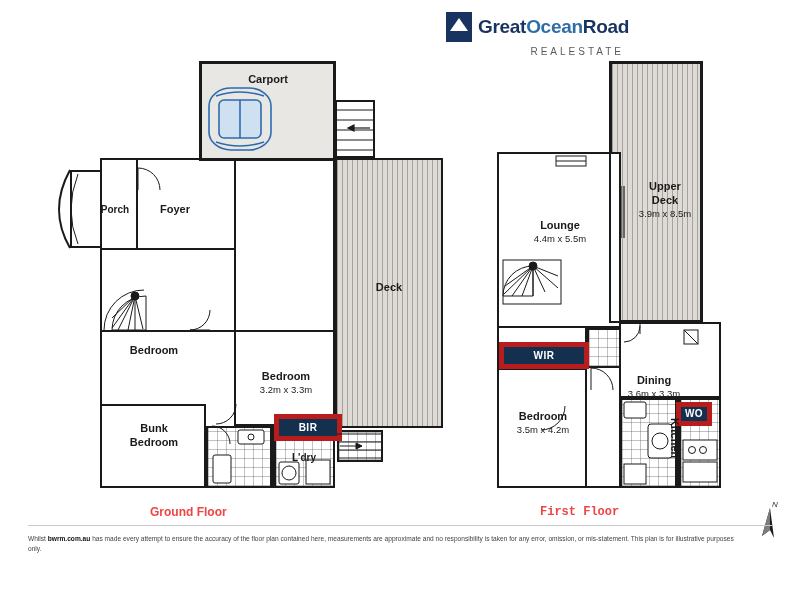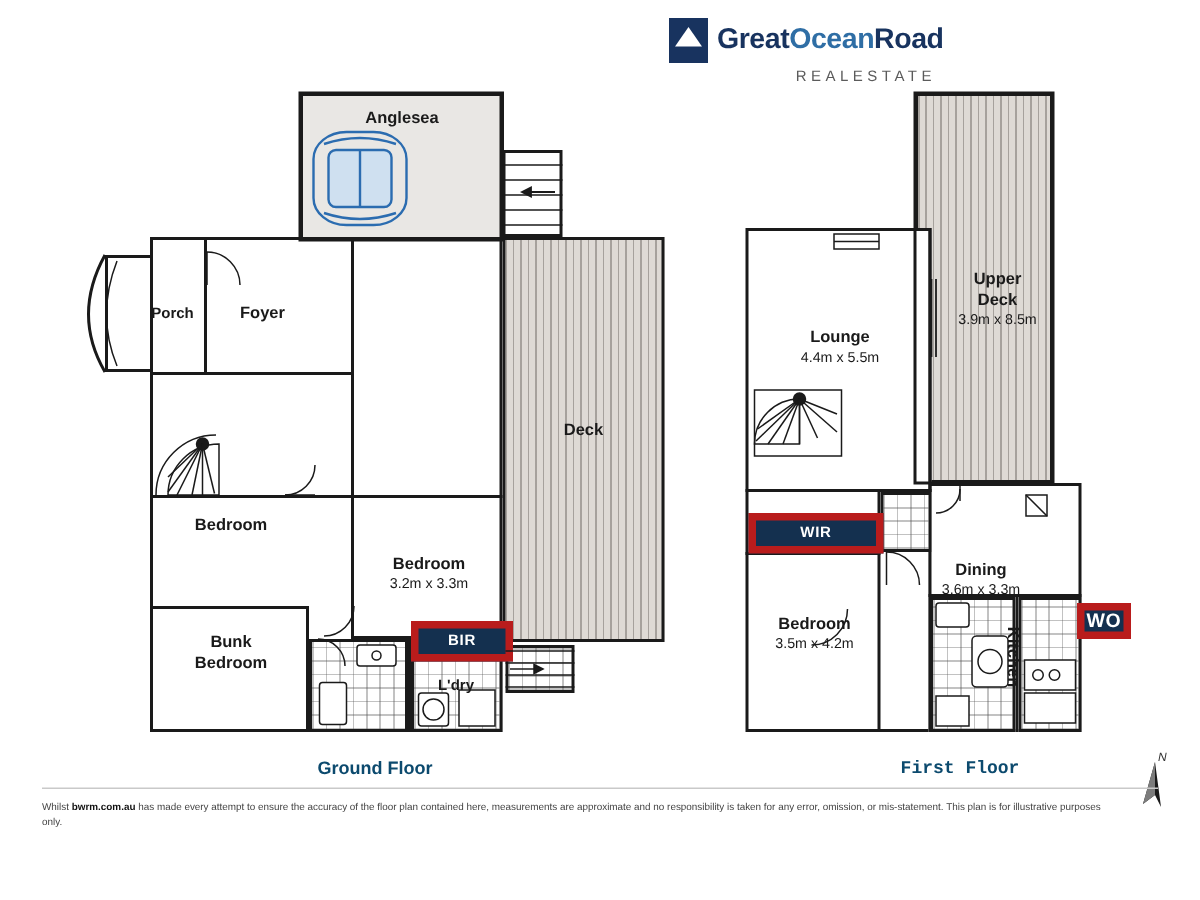--- a/index.html
+++ b/index.html
@@ -131,22 +131,21 @@
     letter-spacing: 0.5px;
     text-align: center;
     line-height: 17px;
     height: 17px;
     border: 5px solid #b91c1c;
   }
   .floor-title {
     position: absolute;
     font-size: 12px;
     font-weight: bold;
-    text-align: center;
-    color: #0c4a6e;
+    color: #ef4444;
   }
 
   
   .divider {
     position: absolute;
     left: 28px;
     top: 525px;
     width: 744px;
     height: 1px;
     background: #c9c9c9;
@@ -295,21 +294,21 @@
     <g stroke="#1a1a1a" stroke-width="1" fill="#1a1a1a">
       <line x1="340" y1="446" x2="362" y2="446"></line>
       <polygon points="362,446 356,443 356,449"></polygon>
       <line x1="337" y1="434" x2="383" y2="434"></line>
       <line x1="337" y1="442" x2="383" y2="442"></line>
       <line x1="337" y1="450" x2="383" y2="450"></line>
       <line x1="337" y1="458" x2="383" y2="458"></line>
     </g>
   </svg>
 
-  <div class="label" style="left:222px; top:73px; width:92px;">Anglesea</div>
+  <div class="label" style="left:222px; top:73px; width:92px;">Carport</div>
   <div class="label small" style="left:88px; top:204px; width:54px;">Porch</div>
   <div class="label" style="left:140px; top:203px; width:70px;">Foyer</div>
   <div class="label" style="left:352px; top:281px; width:74px;">Deck</div>
   <div class="label" style="left:104px; top:344px; width:100px;">Bedroom</div>
   <div class="label" style="left:104px; top:421px; width:100px; line-height:1.3;">
     <span>Bunk</span><br>
     <span>Bedroom</span>
   </div>
   <div class="label" style="left:240px; top:370px; width:92px;">
     <span>Bedroom</span>
@@ -329,21 +328,21 @@
   <div class="wall" style="left:619px; top:396px; width:102px; height:2px;"></div>
   <div class="wall" style="left:677px; top:396px; width:2px; height:92px;"></div>
   <div class="wall" style="left:619px; top:152px; width:2px; height:176px;"></div>
 
   <div class="tile-fill" style="left:620px; top:398px; width:57px; height:90px;"></div>
   <div class="tile-fill" style="left:679px; top:398px; width:42px; height:90px;"></div>
   <div class="tile-fill" style="left:587px; top:328px; width:34px; height:40px;"></div>
 
   <div class="badge" style="left:499px; top:342px; width:80px;">WIR</div>
 
-  <div class="badge" style="left:718px; top:402px; width:26px; font-size:13px; line-height:14px; height:14px;">WO</div>
+  <div class="badge" style="left:676px; top:402px; width:26px; font-size:10px; line-height:14px; height:14px;">WO</div>
 
   <svg class="svg-layer" viewBox="0 0 800 600">
 
     <rect x="610" y="62" width="92" height="260" fill="none" stroke="#1a1a1a" stroke-width="2"></rect>
 
     <g stroke="#1a1a1a" stroke-width="1" fill="none">
       <rect x="556" y="156" width="30" height="10"></rect>
       <line x1="556" y1="161" x2="586" y2="161"></line>
     </g>
 

